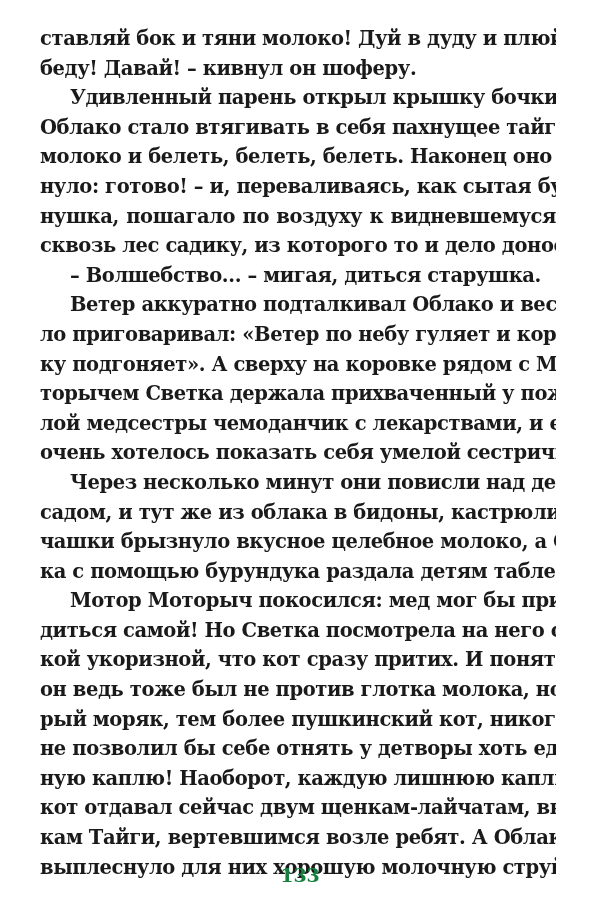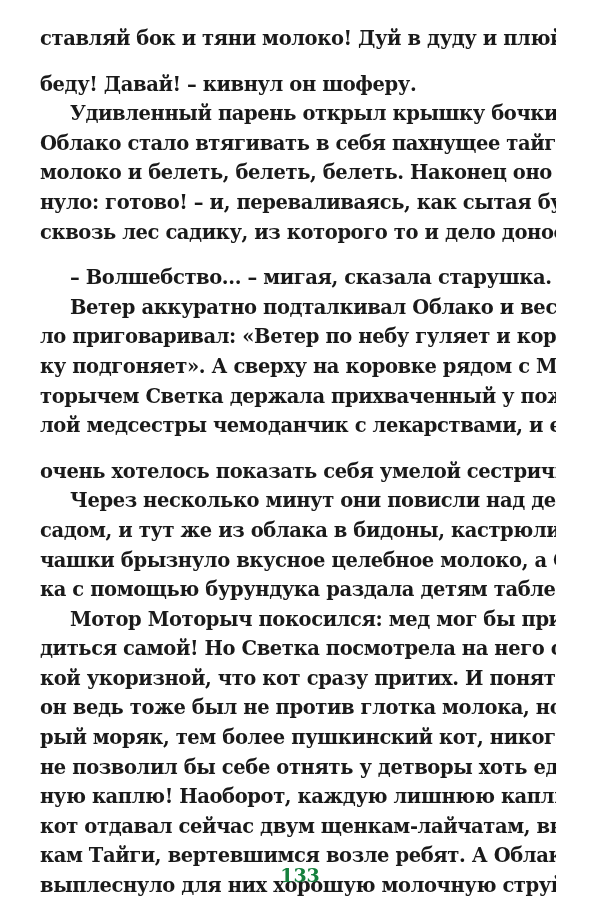--- a/index.html
+++ b/index.html
@@ -17,21 +17,21 @@
   }
   .line {
     display: block;
     height: 29.6px;
     line-height: 29.6px;
     white-space: nowrap;
     text-align: justify;
     text-align-last: justify;
     overflow: hidden;
   }
-  .line.last { text-align-last: left; margin-top: 16px; }
+  .line.last { text-align-last: left; }
   .line.indent { padding-left: 30px; }
   .page-number {
     position: absolute;
     left: 0; width: 600px;
     top: 864px;
     text-align: center;
     font-family: "DejaVu Serif", "Liberation Serif", serif;
     font-weight: bold;
     font-size: 19px;
     color: #15803d;
@@ -40,22 +40,23 @@
 </head>
 <body>
 
 <div class="page" id="page-body">
     <span class="line">ставляй бок и тяни молоко! Дуй в дуду и плюй на</span>
     <span class="line last">беду! Давай! – кивнул он шоферу.</span>
     <span class="line indent">Удивленный парень открыл крышку бочки, а</span>
     <span class="line">Облако стало втягивать в себя пахнущее тайгой</span>
     <span class="line">молоко и белеть, белеть, белеть. Наконец оно ух-</span>
     <span class="line">нуло: готово! – и, переваливаясь, как сытая буре-</span>
+    <span class="line">нушка, пошагало по воздуху к видневшемуся</span>
     <span class="line">сквозь лес садику, из которого то и дело доноси-</span>
-    <span class="line indent last">– Волшебство... – мигая, сказала старушка.</span>
+    <span class="line indent last">– Волшебство... – мигая, диться старушка.</span>
     <span class="line indent">Ветер аккуратно подталкивал Облако и весе-</span>
     <span class="line">ло приговаривал: «Ветер по небу гуляет и коров-</span>
     <span class="line">ку подгоняет». А сверху на коровке рядом с Мо-</span>
     <span class="line">торычем Светка держала прихваченный у пожи-</span>
     <span class="line">лой медсестры чемоданчик с лекарствами, и ей</span>
     <span class="line last">очень хотелось показать себя умелой сестричкой.</span>
     <span class="line indent">Через несколько минут они повисли над дет-</span>
     <span class="line">садом, и тут же из облака в бидоны, кастрюли,</span>
     <span class="line">чашки брызнуло вкусное целебное молоко, а Свет-</span>
     <span class="line">ка с помощью бурундука раздала детям таблетки</span>

